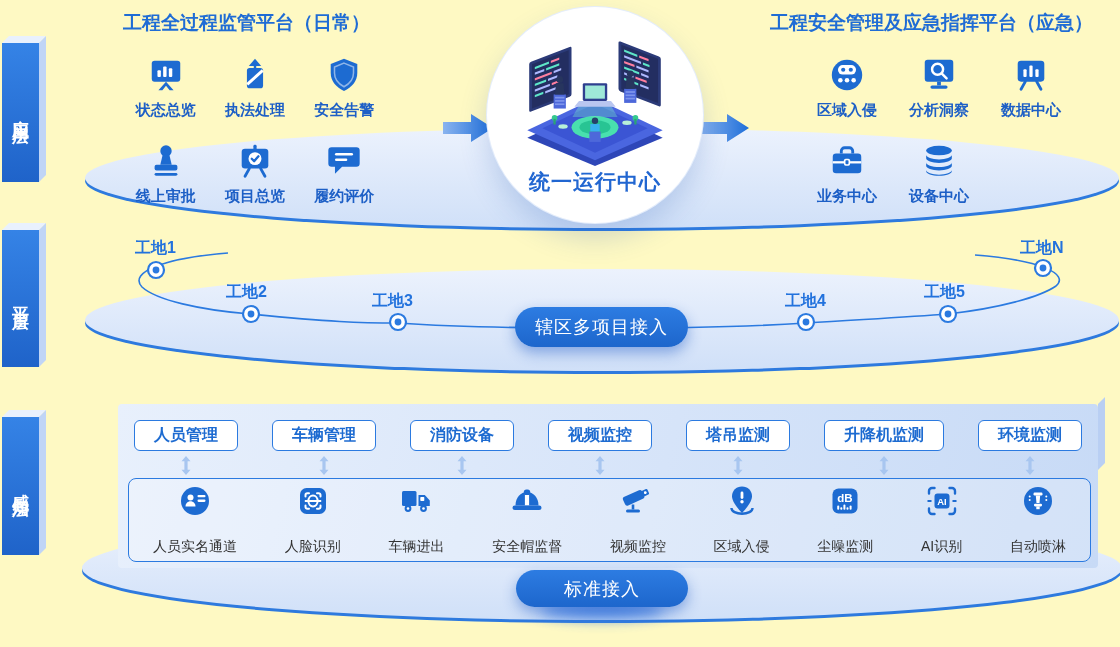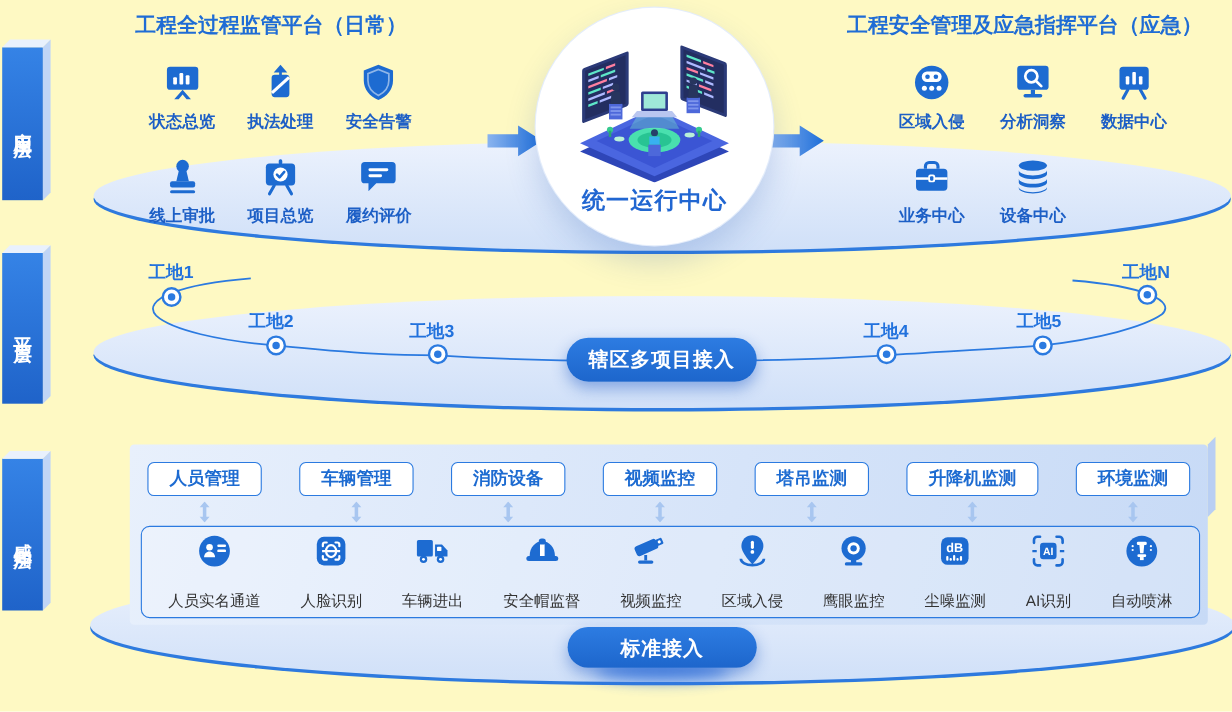--- a/index.html
+++ b/index.html
@@ -39,21 +39,21 @@
   
   .center-circle{position:absolute;left:487px;top:7px;width:216px;height:216px;border-radius:50%;
     background:#fff;z-index:5;
     box-shadow:0 0 0 1px #e4edfb,0 14px 28px rgba(47,94,182,.22);}
   .center-illus{position:absolute;left:14px;top:14px;}
   .center-label{position:absolute;left:0;right:0;top:161px;text-align:center;
     font-size:21px;font-weight:bold;color:#2166d1;letter-spacing:1px;}
   
   .site-label{position:absolute;z-index:3;font-size:16px;font-weight:bold;color:#2272dd;white-space:nowrap;}
   .pill-btn{position:absolute;z-index:6;display:flex;align-items:center;justify-content:center;
-    background:linear-gradient(180deg,#2d7ce2 0%,#1d66cc 100%);color:#fff;font-size:18px;font-weight:bold;
+    background:linear-gradient(180deg,#2d7ce2 0%,#1d66cc 100%);color:#fff;font-size:18px;font-weight:normal;
     border:none;border-radius:20px;letter-spacing:1px;cursor:pointer;
     box-shadow:0 6px 14px rgba(28,88,198,.45);}
   .btn-district{left:515px;top:307px;width:173px;height:40px;}
   .btn-standard{left:516px;top:570px;width:172px;height:37px;}
   
   .panel{position:absolute;left:118px;top:404px;width:980px;height:164px;z-index:2;
     border-radius:4px;
     background:linear-gradient(105deg,#e8f0fc 0%,#d6e4f9 55%,#c7daf6 100%);}
   .panel::after{content:"";position:absolute;right:-7px;top:0;width:7px;height:40%;
     background:#b9cff3;transform:skewY(-45deg);transform-origin:0 0;}
@@ -472,32 +472,20 @@
               <path d="M17 2.5 c-5.8 0-10 4.2-10 9.8 0 6.8 10 16.7 10 16.7 s10-9.9 10-16.7 C27 6.7 22.8 2.5 17 2.5 Z" fill="currentColor"></path>
               <rect x="15.6" y="7.5" width="2.8" height="7.5" rx="1.4" fill="#fff"></rect>
               <circle cx="17" cy="17.8" r="1.7" fill="#fff"></circle>
             </svg>
         </span>
         <span class="dev-label">区域入侵</span>
       </div>
       <div class="dev-item">
         <span class="dev-ic">
           <svg viewBox="0 0 34 34" width="34" height="34">
-              <circle cx="17" cy="14.5" r="11" fill="currentColor"></circle>
-              <circle cx="17" cy="14.5" r="5.6" fill="#fff"></circle>
-              <circle cx="17" cy="14.5" r="2.9" fill="currentColor"></circle>
-              <rect x="14.6" y="24" width="4.8" height="4" fill="currentColor"></rect>
-              <path d="M10.5 28.7 h13" stroke="currentColor" stroke-width="3" stroke-linecap="round"></path>
-            </svg>
-        </span>
-        <span class="dev-label">鹰眼监控</span>
-      </div>
-      <div class="dev-item">
-        <span class="dev-ic">
-          <svg viewBox="0 0 34 34" width="34" height="34">
               <rect x="4.5" y="4.5" width="25" height="25" rx="6" fill="currentColor"></rect>
               <text x="17" y="17.5" font-size="11.5" font-weight="700" fill="#fff" text-anchor="middle" font-family="Liberation Sans, DejaVu Sans, sans-serif">dB</text>
               <rect x="9.2" y="21.5" width="2" height="4.2" rx="0.9" fill="#fff"></rect>
               <rect x="12.3" y="23.2" width="2" height="2.5" rx="0.9" fill="#fff"></rect>
               <rect x="15.4" y="20.5" width="2" height="5.2" rx="0.9" fill="#fff"></rect>
               <rect x="18.5" y="23.2" width="2" height="2.5" rx="0.9" fill="#fff"></rect>
               <rect x="21.6" y="21.5" width="2" height="4.2" rx="0.9" fill="#fff"></rect>
             </svg>
         </span>
         <span class="dev-label">尘噪监测</span>

